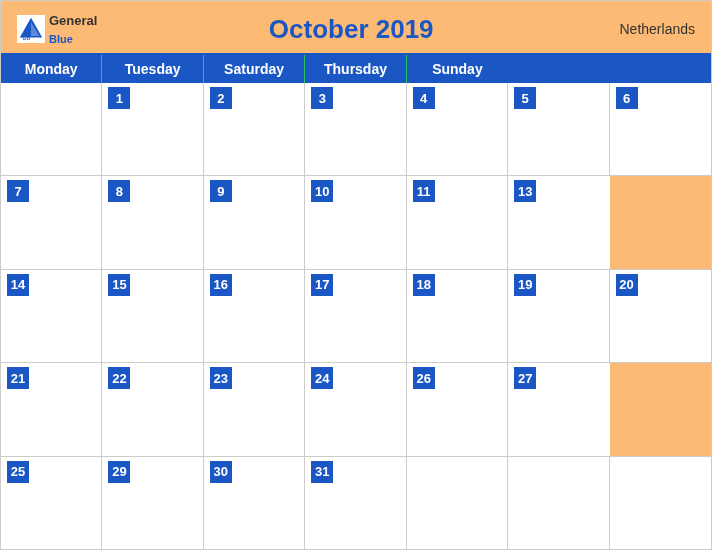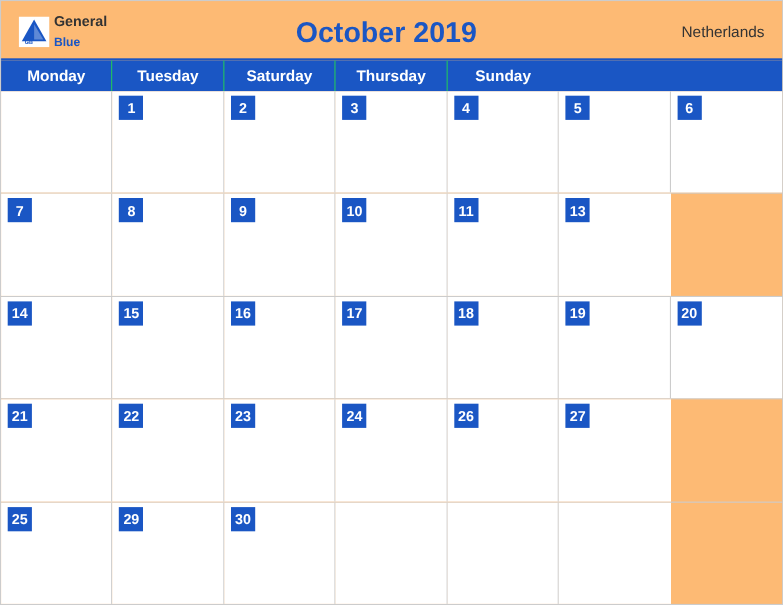--- a/index.html
+++ b/index.html
@@ -237,19 +237,22 @@
         <div class="week-row">
           <div class="day-cell">
             <span class="day-number">25</span>
           </div>
           <div class="day-cell">
             <span class="day-number">29</span>
           </div>
           <div class="day-cell">
             <span class="day-number">30</span>
           </div>
+          <div class="day-cell">
+            <span class="day-number">31</span>
+          </div>
           <div class="day-cell"></div>
           <div class="day-cell"></div>
           <div class="day-cell"></div>
         </div>
       </div>
   </div>
 </div>
 
 </body></html>

